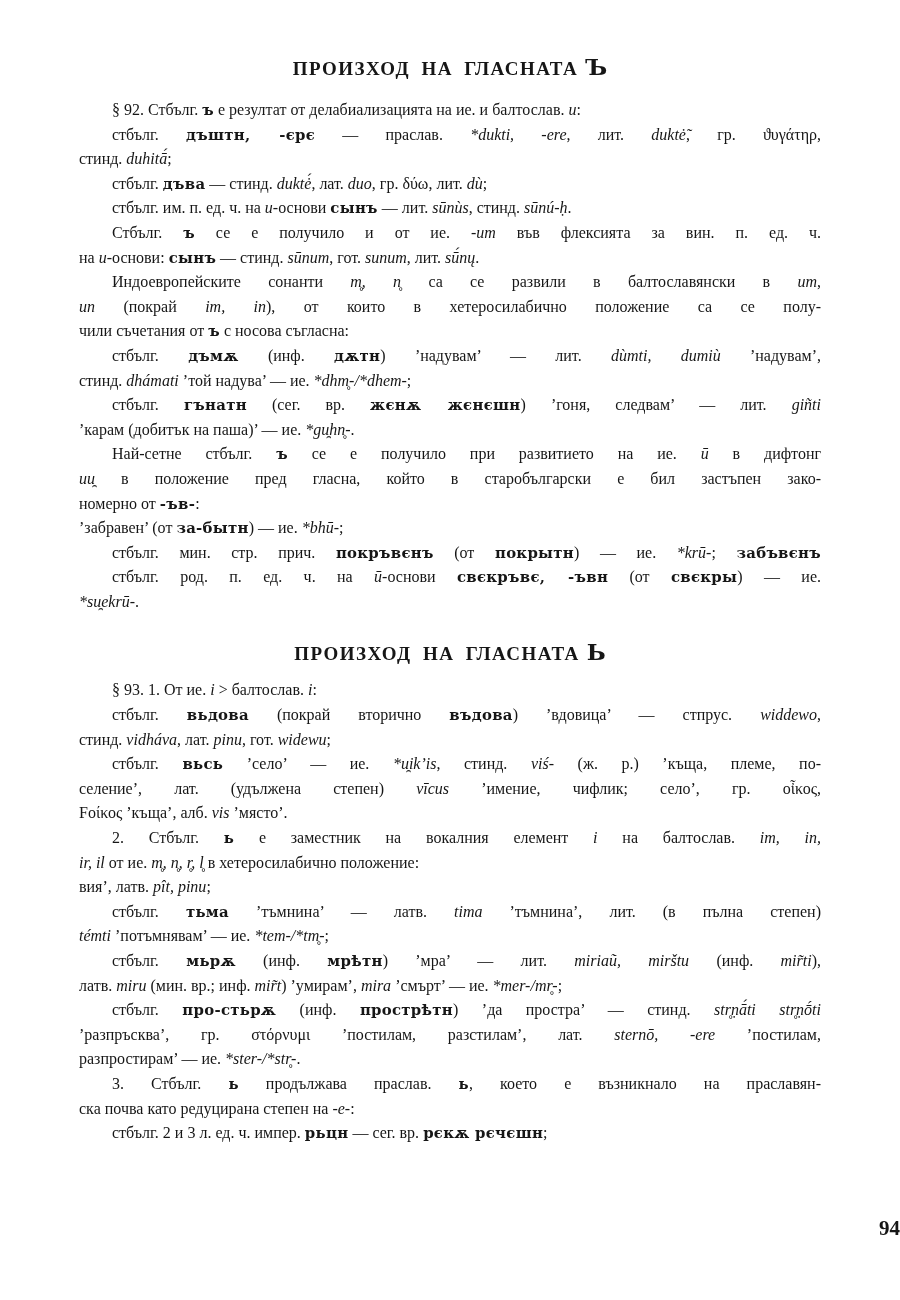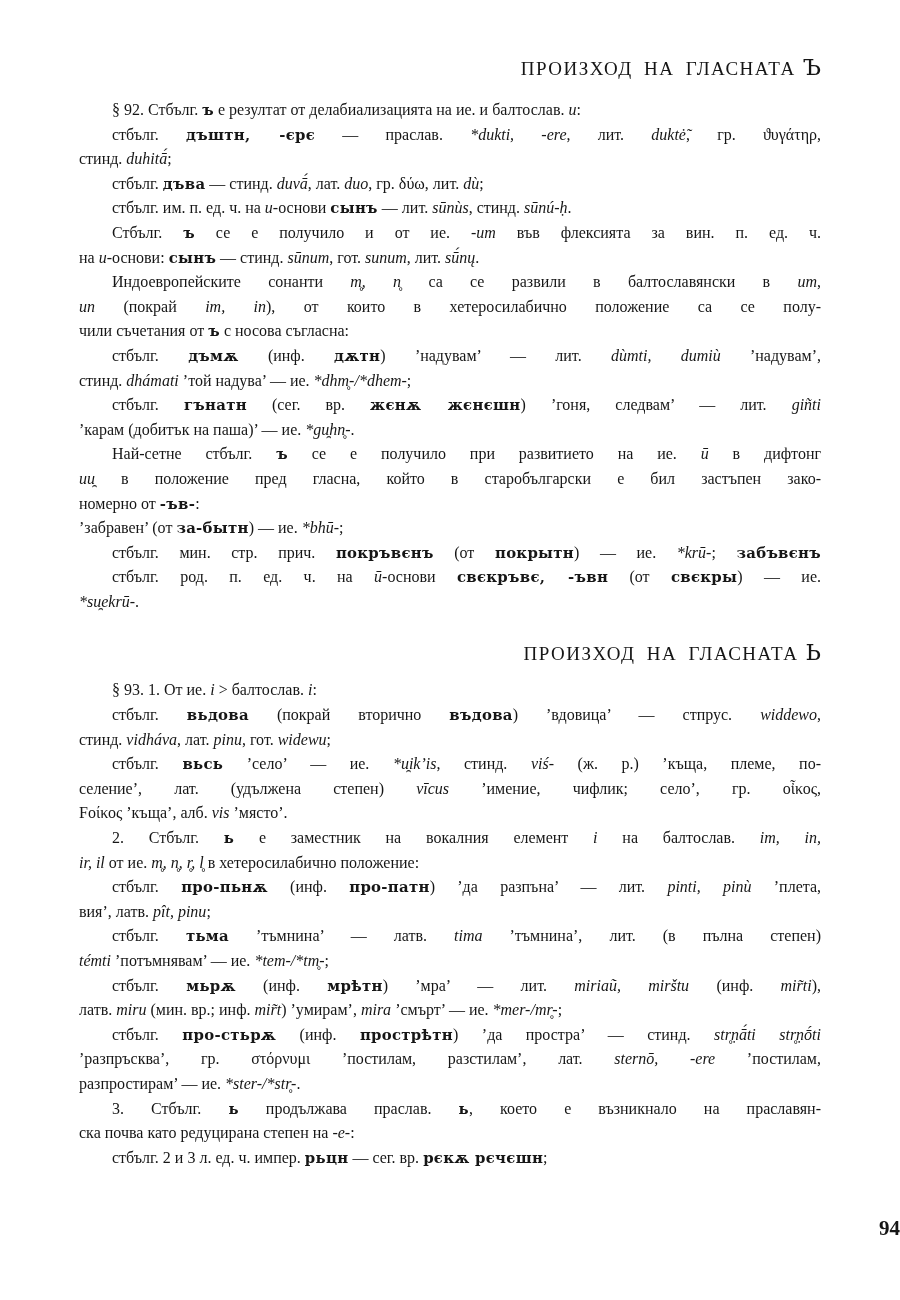--- a/index.html
+++ b/index.html
@@ -5,21 +5,21 @@
   :root { --paper:#ffffff; --ink:#161616; }
   html,body { margin:0; padding:0; background:var(--paper); }
   .page {
     position:relative; width:900px; height:1300px;
     background:var(--paper); color:var(--ink);
     font-family:"Liberation Serif","DejaVu Serif",serif;
     overflow:hidden;
   }
   .content { position:absolute; left:79px; top:56px; width:742px; }
   .heading {
-    text-align:right; font-weight:normal; font-size:19px;
+    text-align:center; font-weight:bold; font-size:19px;
     letter-spacing:1.5px; word-spacing:5px; line-height:22px;
     margin:0 0 18px 0;
   }
   .heading.h2 { margin-top:27px; margin-bottom:13px; }
   .heading .hletter {
     font-family:"DejaVu Serif",serif; font-size:23px;
     letter-spacing:0; margin-left:7px;
   }
   .para { margin:0; }
   .line {
@@ -50,21 +50,21 @@
 
     <div>
         <div class="para">
           <div class="line indent last">§ 92. Стбълг. <span class="ocs">ъ</span> е резултат от делабиализацията на ие. и балтослав. <span class="it">u</span>:</div>
         </div>
         <div class="para">
           <div class="line indent">стбълг. <span class="ocs">дъштн, -єрє</span> — праслав. <span class="it">*dukti, -ere</span>, лит. <span class="it">duktė̃</span>, гр. ϑυγάτηρ,</div>
           <div class="line last">стинд. <span class="it">duhitā́</span>;</div>
         </div>
         <div class="para">
-          <div class="line indent last">стбълг. <span class="ocs">дъва</span> — стинд. <span class="it">duvā́</span>, лат. <span class="it">duo</span>, гр. δύω, лит. <span class="it">dù</span>;</div>
+          <div class="line indent last">стбълг. <span class="ocs">дъва</span> — стинд. <span class="it">duktė́</span>, лат. <span class="it">duo</span>, гр. δύω, лит. <span class="it">dù</span>;</div>
         </div>
         <div class="para">
           <div class="line indent last">стбълг. им. п. ед. ч. на <span class="it">u</span>-основи <span class="ocs">сынъ</span> — лит. <span class="it">sūnùs</span>, стинд. <span class="it">sūnú-ḥ</span>.</div>
         </div>
         <div class="para">
           <div class="line indent">Стбълг. <span class="ocs">ъ</span> се е получило и от ие. <span class="it">-um</span> във флексията за вин. п. ед. ч.</div>
           <div class="line last">на <span class="it">u</span>-основи: <span class="ocs">сынъ</span> — стинд. <span class="it">sūnum</span>, гот. <span class="it">sunum</span>, лит. <span class="it">sū́nų</span>.</div>
         </div>
         <div class="para">
           <div class="line indent">Индоевропейските сонанти <span class="it">m̥, n̥</span> са се развили в балтославянски в <span class="it">um</span>,</div>
@@ -111,21 +111,20 @@
         <div class="para">
           <div class="line indent">стбълг. <span class="ocs">вьсь</span> ’село’ — ие. <span class="it">*u̯ik’is</span>, стинд. <span class="it">viś-</span> (ж. р.) ’къща, племе, по-</div>
           <div class="line">селение’, лат. (удължена степен) <span class="it">vīcus</span> ’имение, чифлик; село’, гр. οἶκος,</div>
           <div class="line last">Fοίκος ’къща’, алб. <span class="it">vis</span> ’място’.</div>
         </div>
         <div class="para">
           <div class="line indent">2. Стбълг. <span class="ocs">ь</span> е заместник на вокалния елемент <span class="it">i</span> на балтослав. <span class="it">im, in,</span></div>
           <div class="line last"><span class="it">ir, il</span> от ие. <span class="it">m̥, n̥, r̥, l̥</span> в хетеросилабично положение:</div>
         </div>
         <div class="para">
-          <div class="line indent">стбълг. <span class="ocs">про-пьнѫ</span> (инф. <span class="ocs">про-патн</span>) ’да разпъна’ — лит. <span class="it">pinti, pinù</span> ’плета,</div>
           <div class="line last">вия’, латв. <span class="it">pît, pinu</span>;</div>
         </div>
         <div class="para">
           <div class="line indent">стбълг. <span class="ocs">тьма</span> ’тъмнина’ — латв. <span class="it">tima</span> ’тъмнина’, лит. (в пълна степен)</div>
           <div class="line last"><span class="it">témti</span> ’потъмнявам’ — ие. <span class="it">*tem-/*tm̥-</span>;</div>
         </div>
         <div class="para">
           <div class="line indent">стбълг. <span class="ocs">мьрѫ</span> (инф. <span class="ocs">мрѣтн</span>) ’мра’ — лит. <span class="it">miriaũ, mirštu</span> (инф. <span class="it">mir̃ti</span>),</div>
           <div class="line last">латв. <span class="it">miru</span> (мин. вр.; инф. <span class="it">mir̃t</span>) ’умирам’, <span class="it">mira</span> ’смърт’ — ие. <span class="it">*mer-/mr̥-</span>;</div>
         </div>

